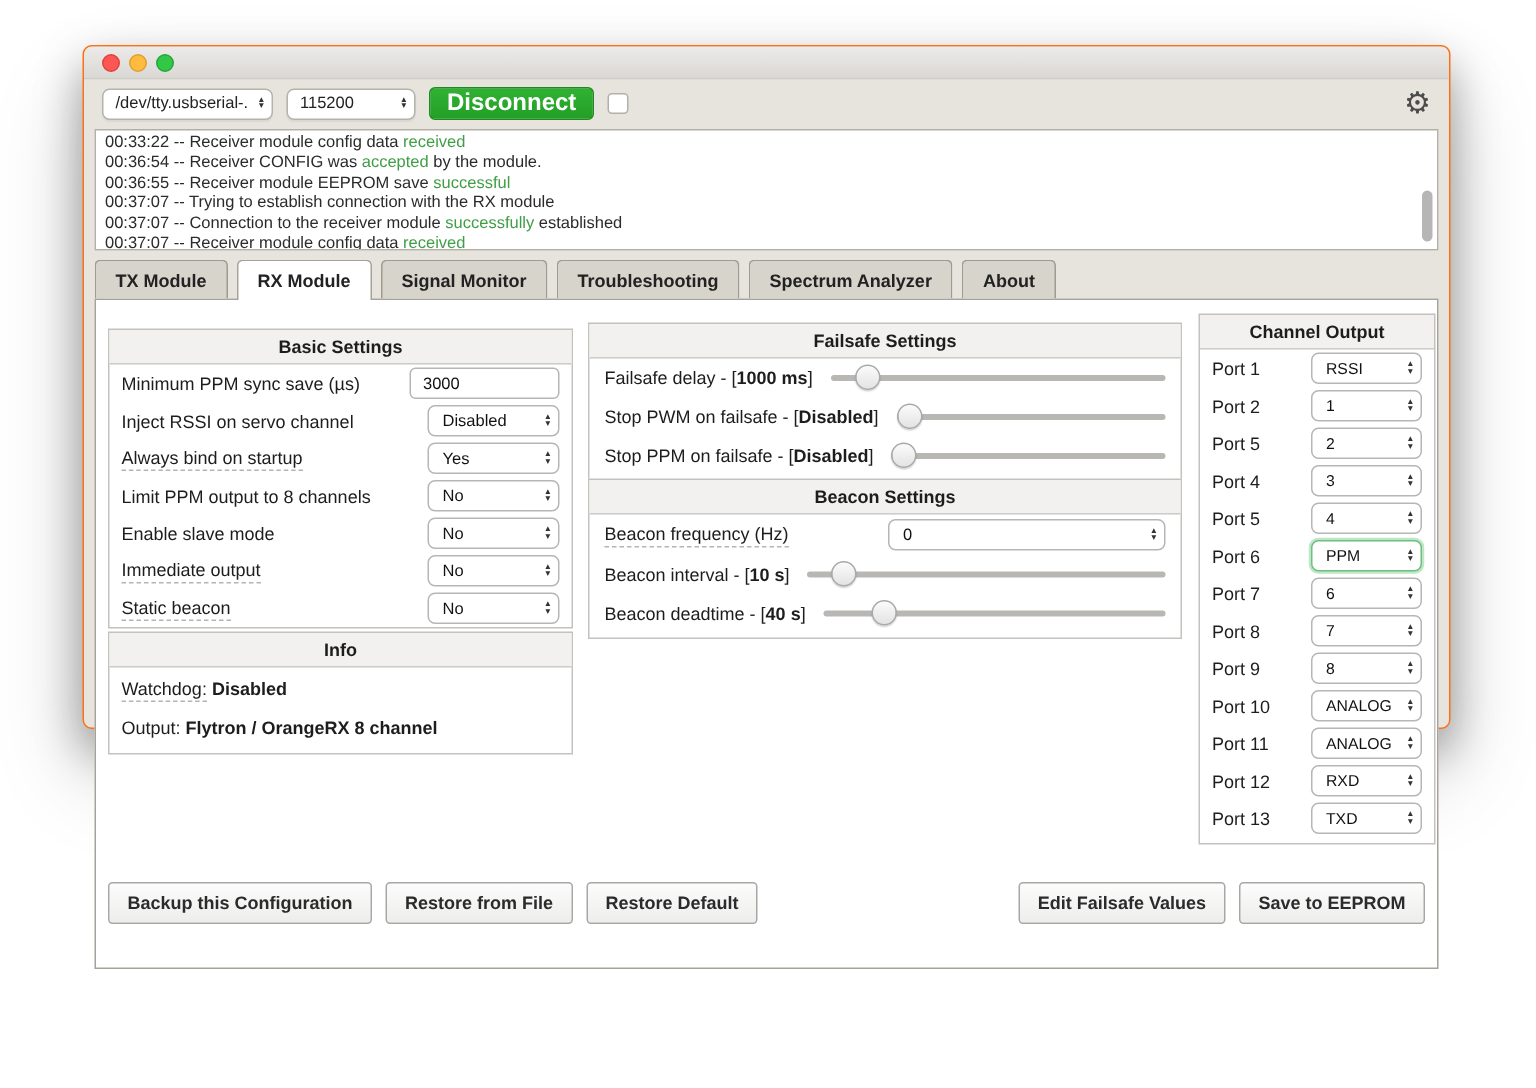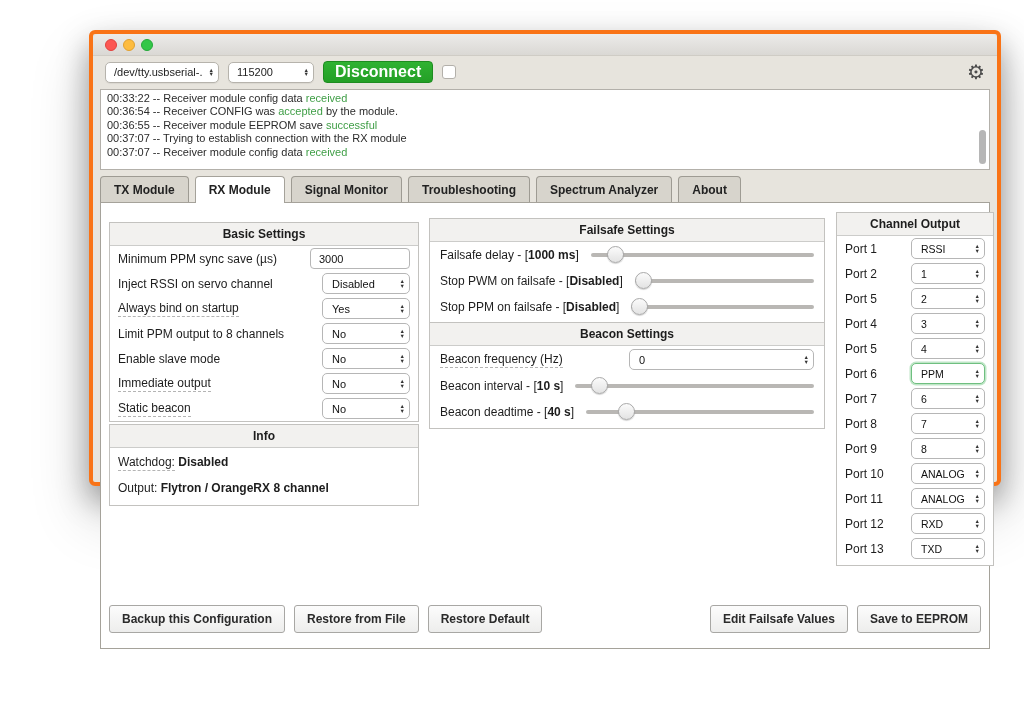--- a/index.html
+++ b/index.html
@@ -1,22 +1,21 @@
 <!DOCTYPE html>
 <html><head>
 <meta charset="utf-8">
 <style>
   * { margin:0; padding:0; box-sizing:border-box; }
   html,body { width:1024px; height:725px; background:#ffffff; font-family:"Liberation Sans", sans-serif; overflow:hidden; }
 
   .window {
     position:absolute; left:55px; top:30px; width:912px; height:456px;
-    background:#e7e4dd; border:4px solid #f97316; border-radius:6px;
+    background:#e7e4dd; border:1px solid #f97316; border-radius:6px;
     box-shadow:0 14px 30px rgba(0,0,0,0.35), 0 30px 60px rgba(0,0,0,0.18);
-    margin-left:34px;
   }
 
   
   .titlebar {
     height:22px; border-radius:6px 6px 0 0;
     background:linear-gradient(#ecebe9,#dad8d4);
     border-bottom:1px solid #cfccc5; position:relative;
   }
   .tl { position:absolute; top:5px; width:12px; height:12px; border-radius:50%; }
   .tl.red    { left:12px; background:#fc5753; border:1px solid #e1423e; }
@@ -97,21 +96,21 @@
   .srow { display:flex; align-items:center; height:26px; padding:0 10px; font-size:12px; color:#1d1d1d; }
   .srow .slabel { flex:none; }
   .slider { flex:1; margin-left:12px; position:relative; height:18px; }
   .slider .track { position:absolute; left:0; right:0; top:7px; height:4px; background:#b9b7b4; border-radius:2px; }
   .slider .thumb {
     position:absolute; top:0; width:17px; height:17px; border-radius:50%;
     background:linear-gradient(#fbfbfb,#e3e3e3); border:1px solid #a9a9a9;
     box-shadow:0 1px 1px rgba(0,0,0,0.18); cursor:pointer;
   }
 
-  .footer { position:absolute; left:8px; right:8px; bottom:15px; display:flex; justify-content:space-between; }
+  .footer { position:absolute; left:8px; right:8px; bottom:29px; display:flex; justify-content:space-between; }
   .btn-group { display:flex; gap:9px; }
   .btn {
     background:linear-gradient(#fcfcfc,#ededec); border:1px solid #a8a7a4; border-radius:3px;
     font-size:12px; font-weight:bold; color:#2b2b2b; padding:6px 12px; cursor:pointer;
   }
 </style>
 </head>
 <body>
 
 <div class="window">
@@ -140,20 +139,21 @@
     <button class="btn-disconnect">Disconnect</button>
     <span class="chk"></span>
     <span class="gear">⚙</span>
   </div>
 
   <div class="log" id="log">
     <div class="log-line"><span>00:33:22 -- Receiver module config data </span><span class="green">received</span></div>
       <div class="log-line"><span>00:36:54 -- Receiver CONFIG was </span><span class="green">accepted</span><span> by the module.</span></div>
       <div class="log-line"><span>00:36:55 -- Receiver module EEPROM save </span><span class="green">successful</span></div>
       <div class="log-line"><span>00:37:07 -- Trying to establish connection with the RX module</span></div>
+      <div class="log-line"><span>00:37:07 -- Connection to the receiver module </span><span class="green">successfully</span><span> established</span></div>
       <div class="log-line"><span>00:37:07 -- Receiver module config data </span><span class="green">received</span></div>
       <div class="log-scroll"></div>
   </div>
 
   <div class="tabbar" id="tabbar">
       <div class="tab">TX Module</div>
       <div class="tab active">RX Module</div>
       <div class="tab">Signal Monitor</div>
       <div class="tab">Troubleshooting</div>
       <div class="tab">Spectrum Analyzer</div>

